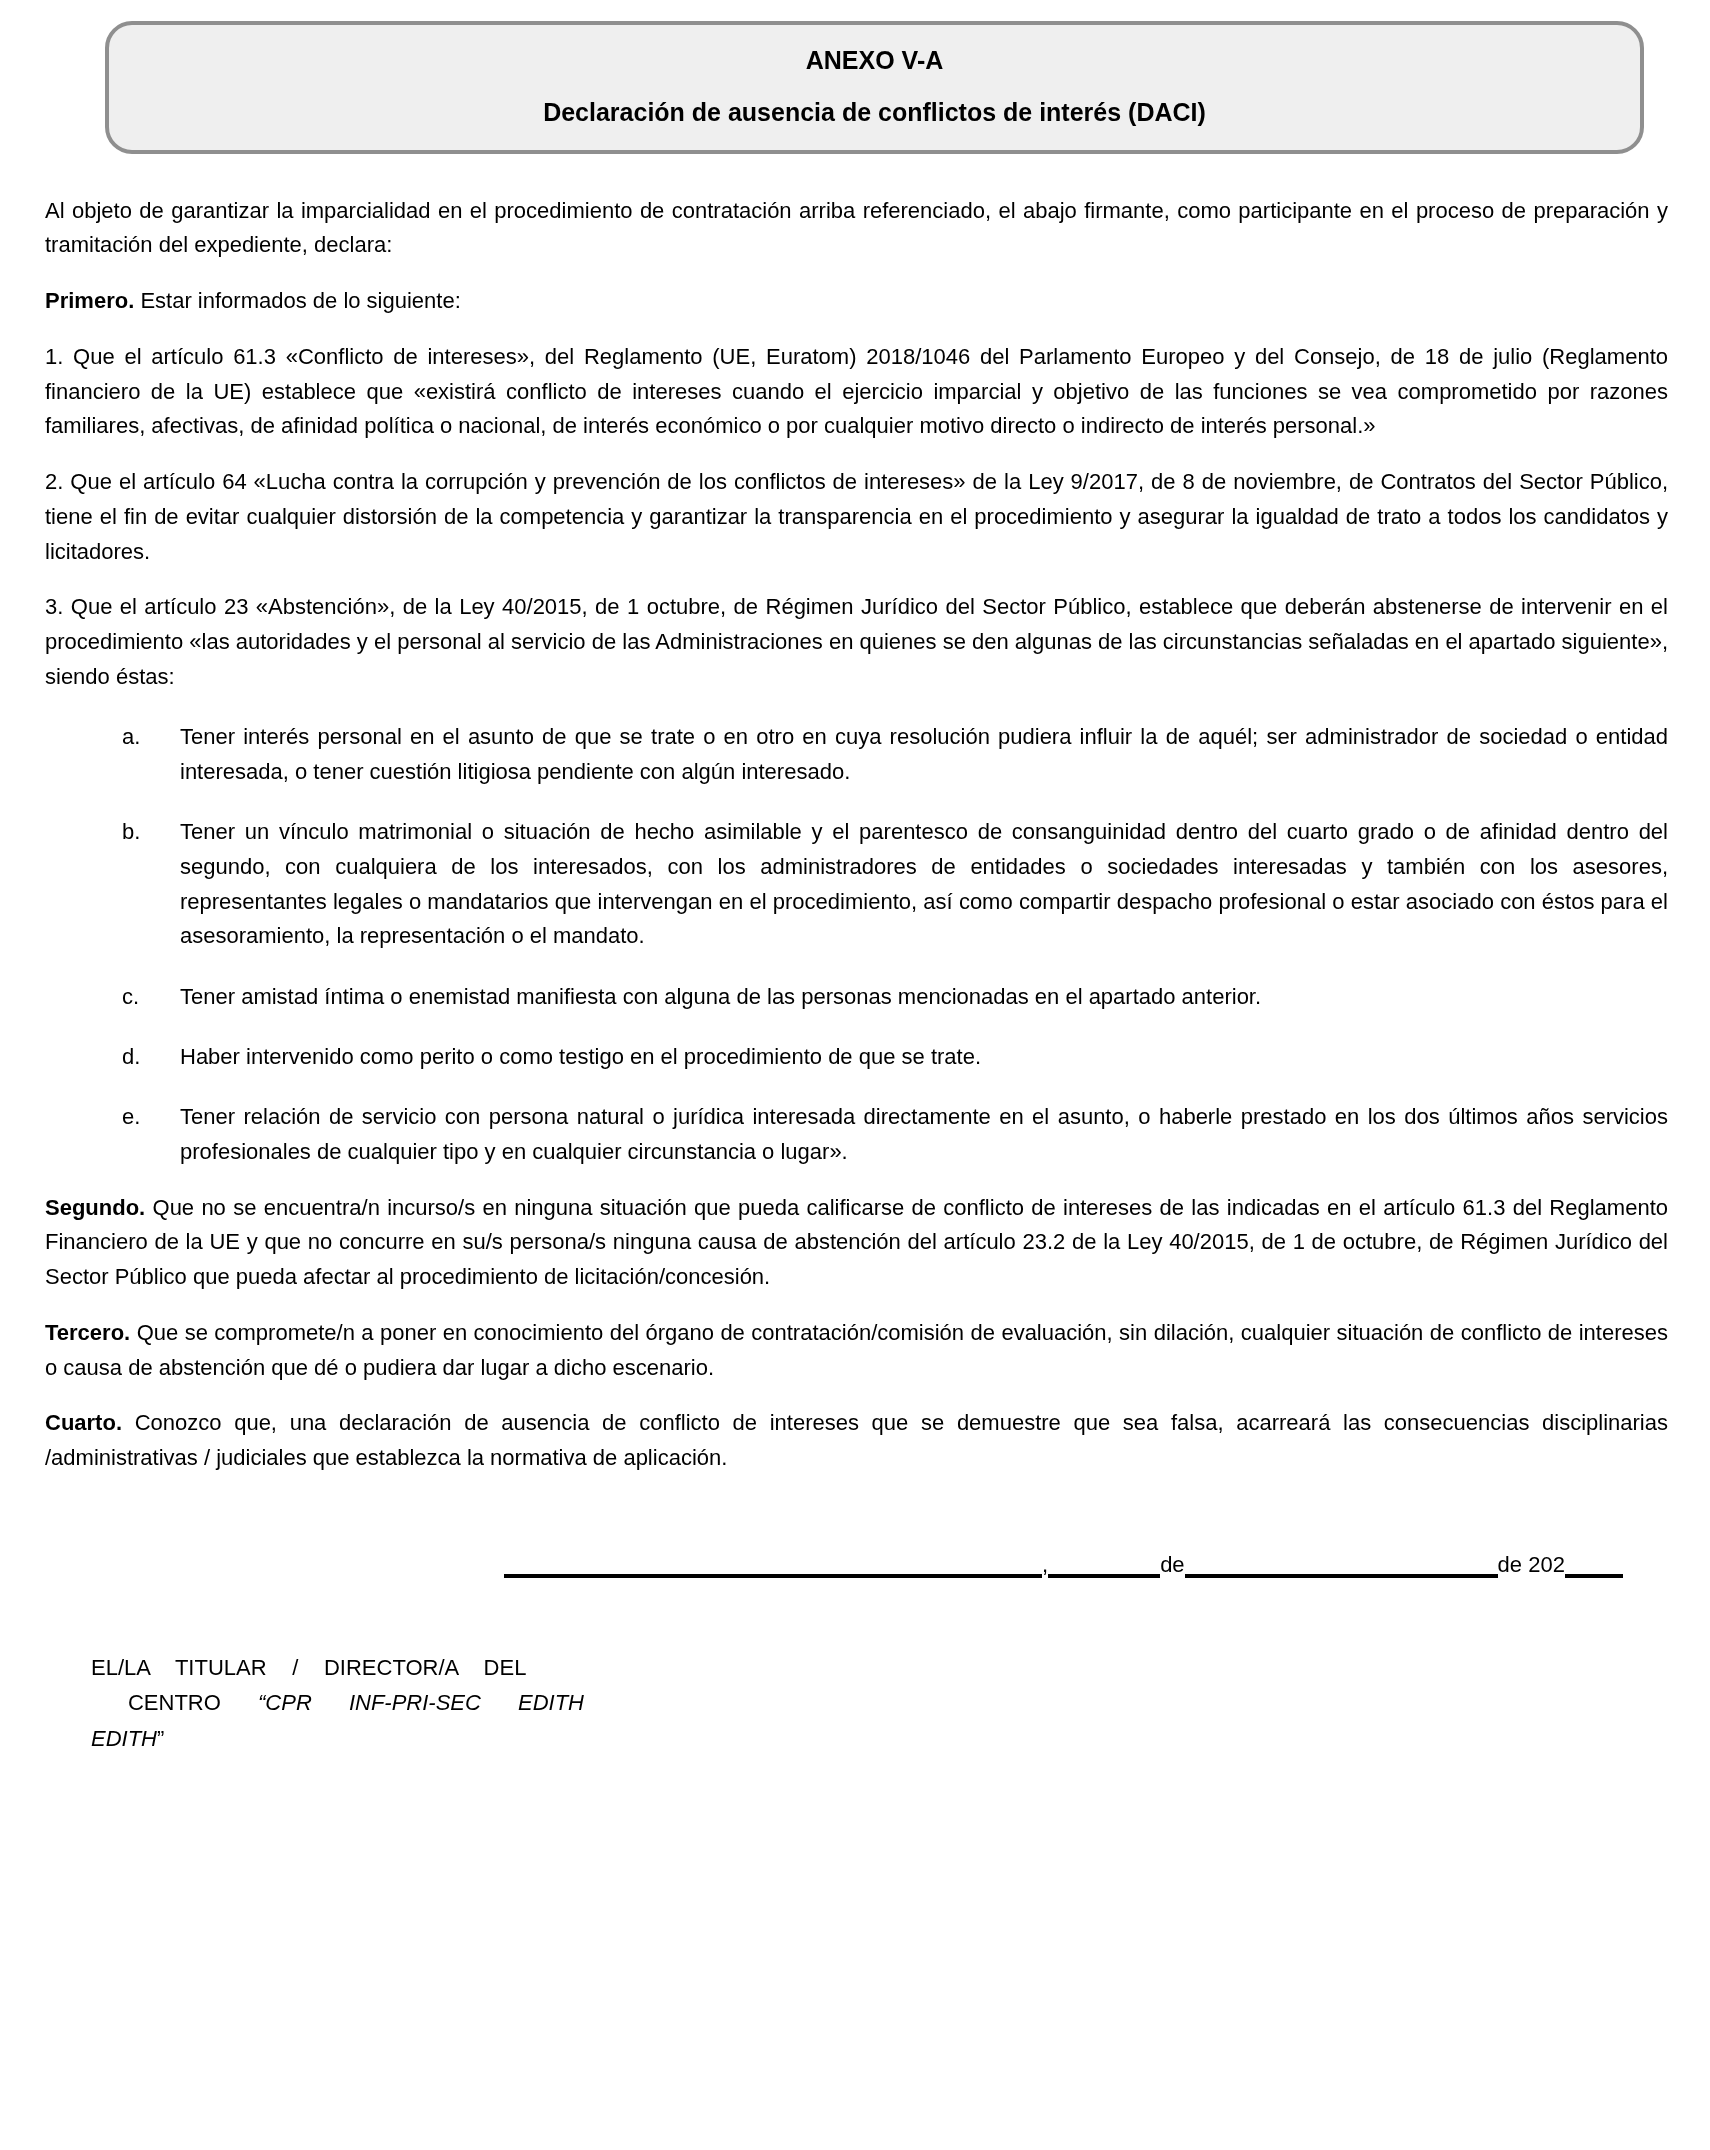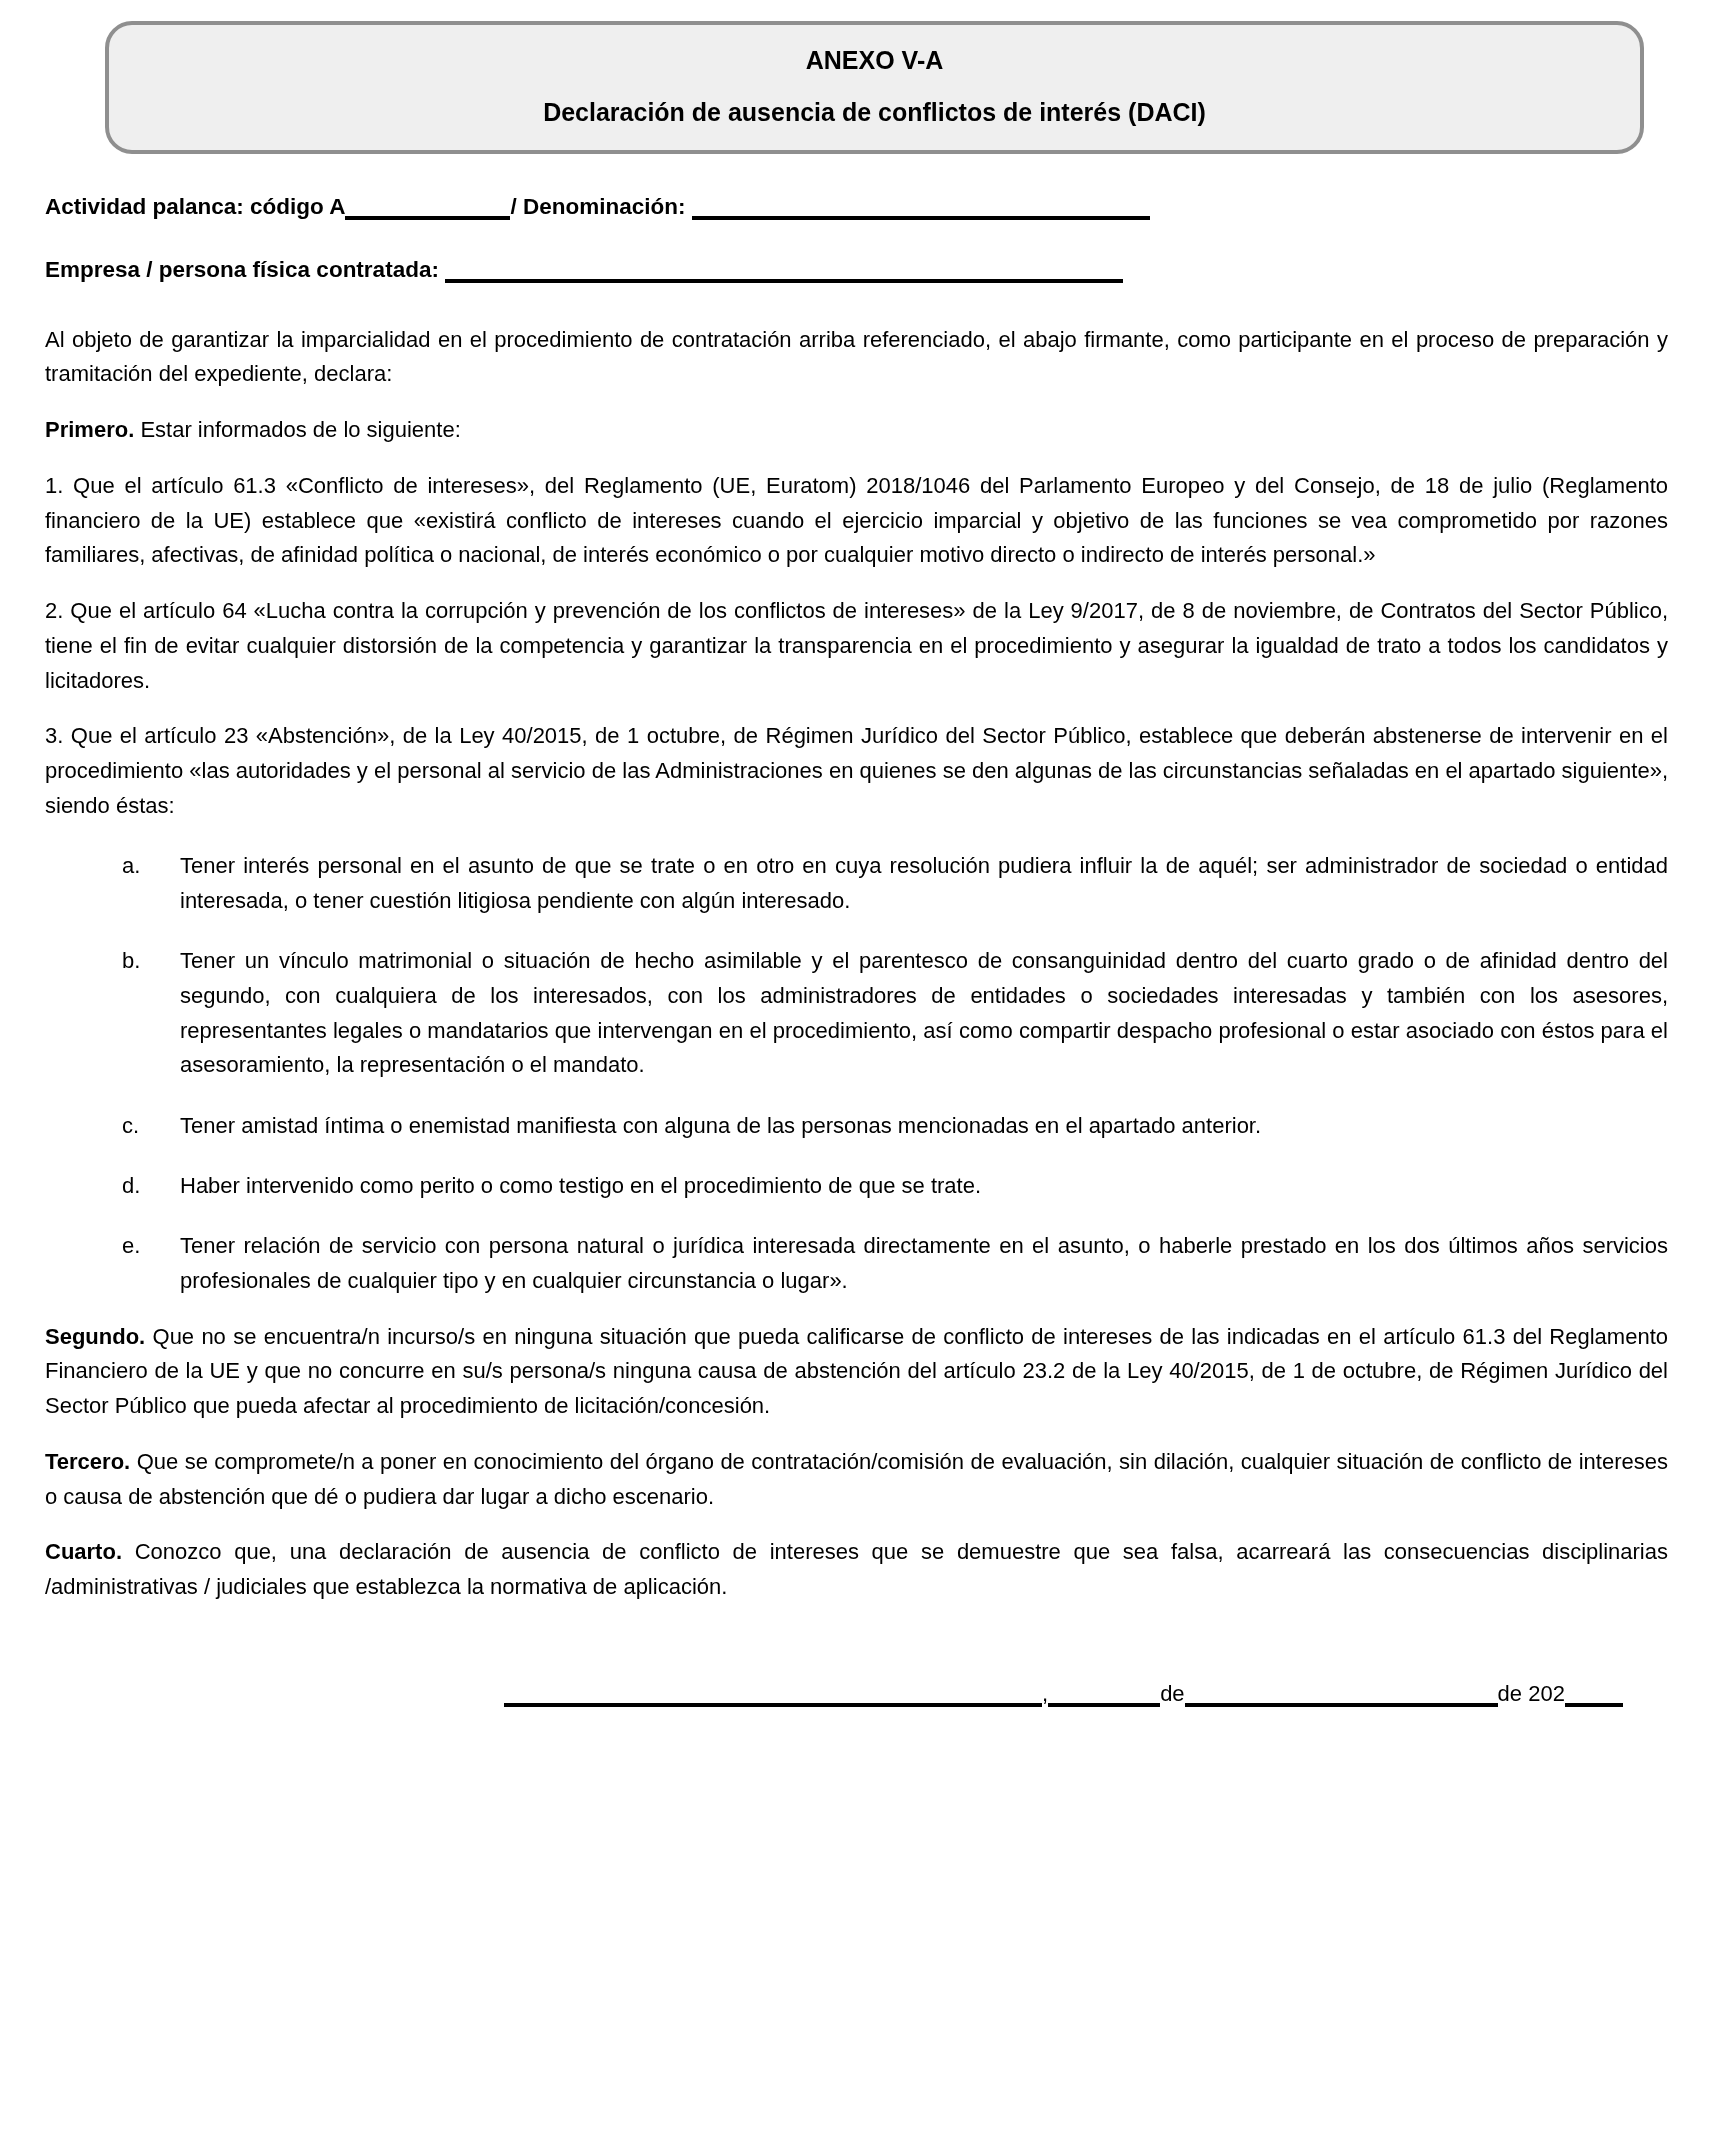--- a/index.html
+++ b/index.html
@@ -76,24 +76,20 @@
 </head>
 <body>
 
 <div class="page">
 
   <div class="header-box">
     <div class="title">ANEXO V-A</div>
     <div class="subtitle">Declaración de ausencia de conflictos de interés (DACI)</div>
   </div>
 
-  <div class="fields">
-    <div class="field-line"><span>Actividad palanca: código A</span><span class="ul ul-code"></span><span>/ Denominación:</span> <span class="ul ul-denom"></span></div>
-    <div class="field-line"><span>Empresa / persona física contratada:</span> <span class="ul ul-comp"></span></div>
-  </div>
 
   <p class="para first">Al objeto de garantizar la imparcialidad en el procedimiento de contratación arriba referenciado, el abajo firmante, como participante en el proceso de preparación y tramitación del expediente, declara:</p>
 
   <p class="para"><span class="lead">Primero.</span> <span>Estar informados de lo siguiente:</span></p>
 
   <p class="para">1. Que el artículo 61.3 «Conflicto de intereses», del Reglamento (UE, Euratom) 2018/1046 del Parlamento Europeo y del Consejo, de 18 de julio (Reglamento financiero de la UE) establece que «existirá conflicto de intereses cuando el ejercicio imparcial y objetivo de las funciones se vea comprometido por razones familiares, afectivas, de afinidad política o nacional, de interés económico o por cualquier motivo directo o indirecto de interés personal.»</p>
   <p class="para">2. Que el artículo 64 «Lucha contra la corrupción y prevención de los conflictos de intereses» de la Ley 9/2017, de 8 de noviembre, de Contratos del Sector Público, tiene el fin de evitar cualquier distorsión de la competencia y garantizar la transparencia en el procedimiento y asegurar la igualdad de trato a todos los candidatos y licitadores.</p>
   <p class="para">3.  Que el artículo 23 «Abstención», de la Ley 40/2015, de 1 octubre, de Régimen Jurídico del Sector Público, establece que deberán abstenerse de intervenir en el procedimiento «las autoridades y el personal al servicio de las Administraciones en quienes se den algunas de las circunstancias señaladas en el apartado siguiente», siendo éstas:</p>
 
   <div class="list">

